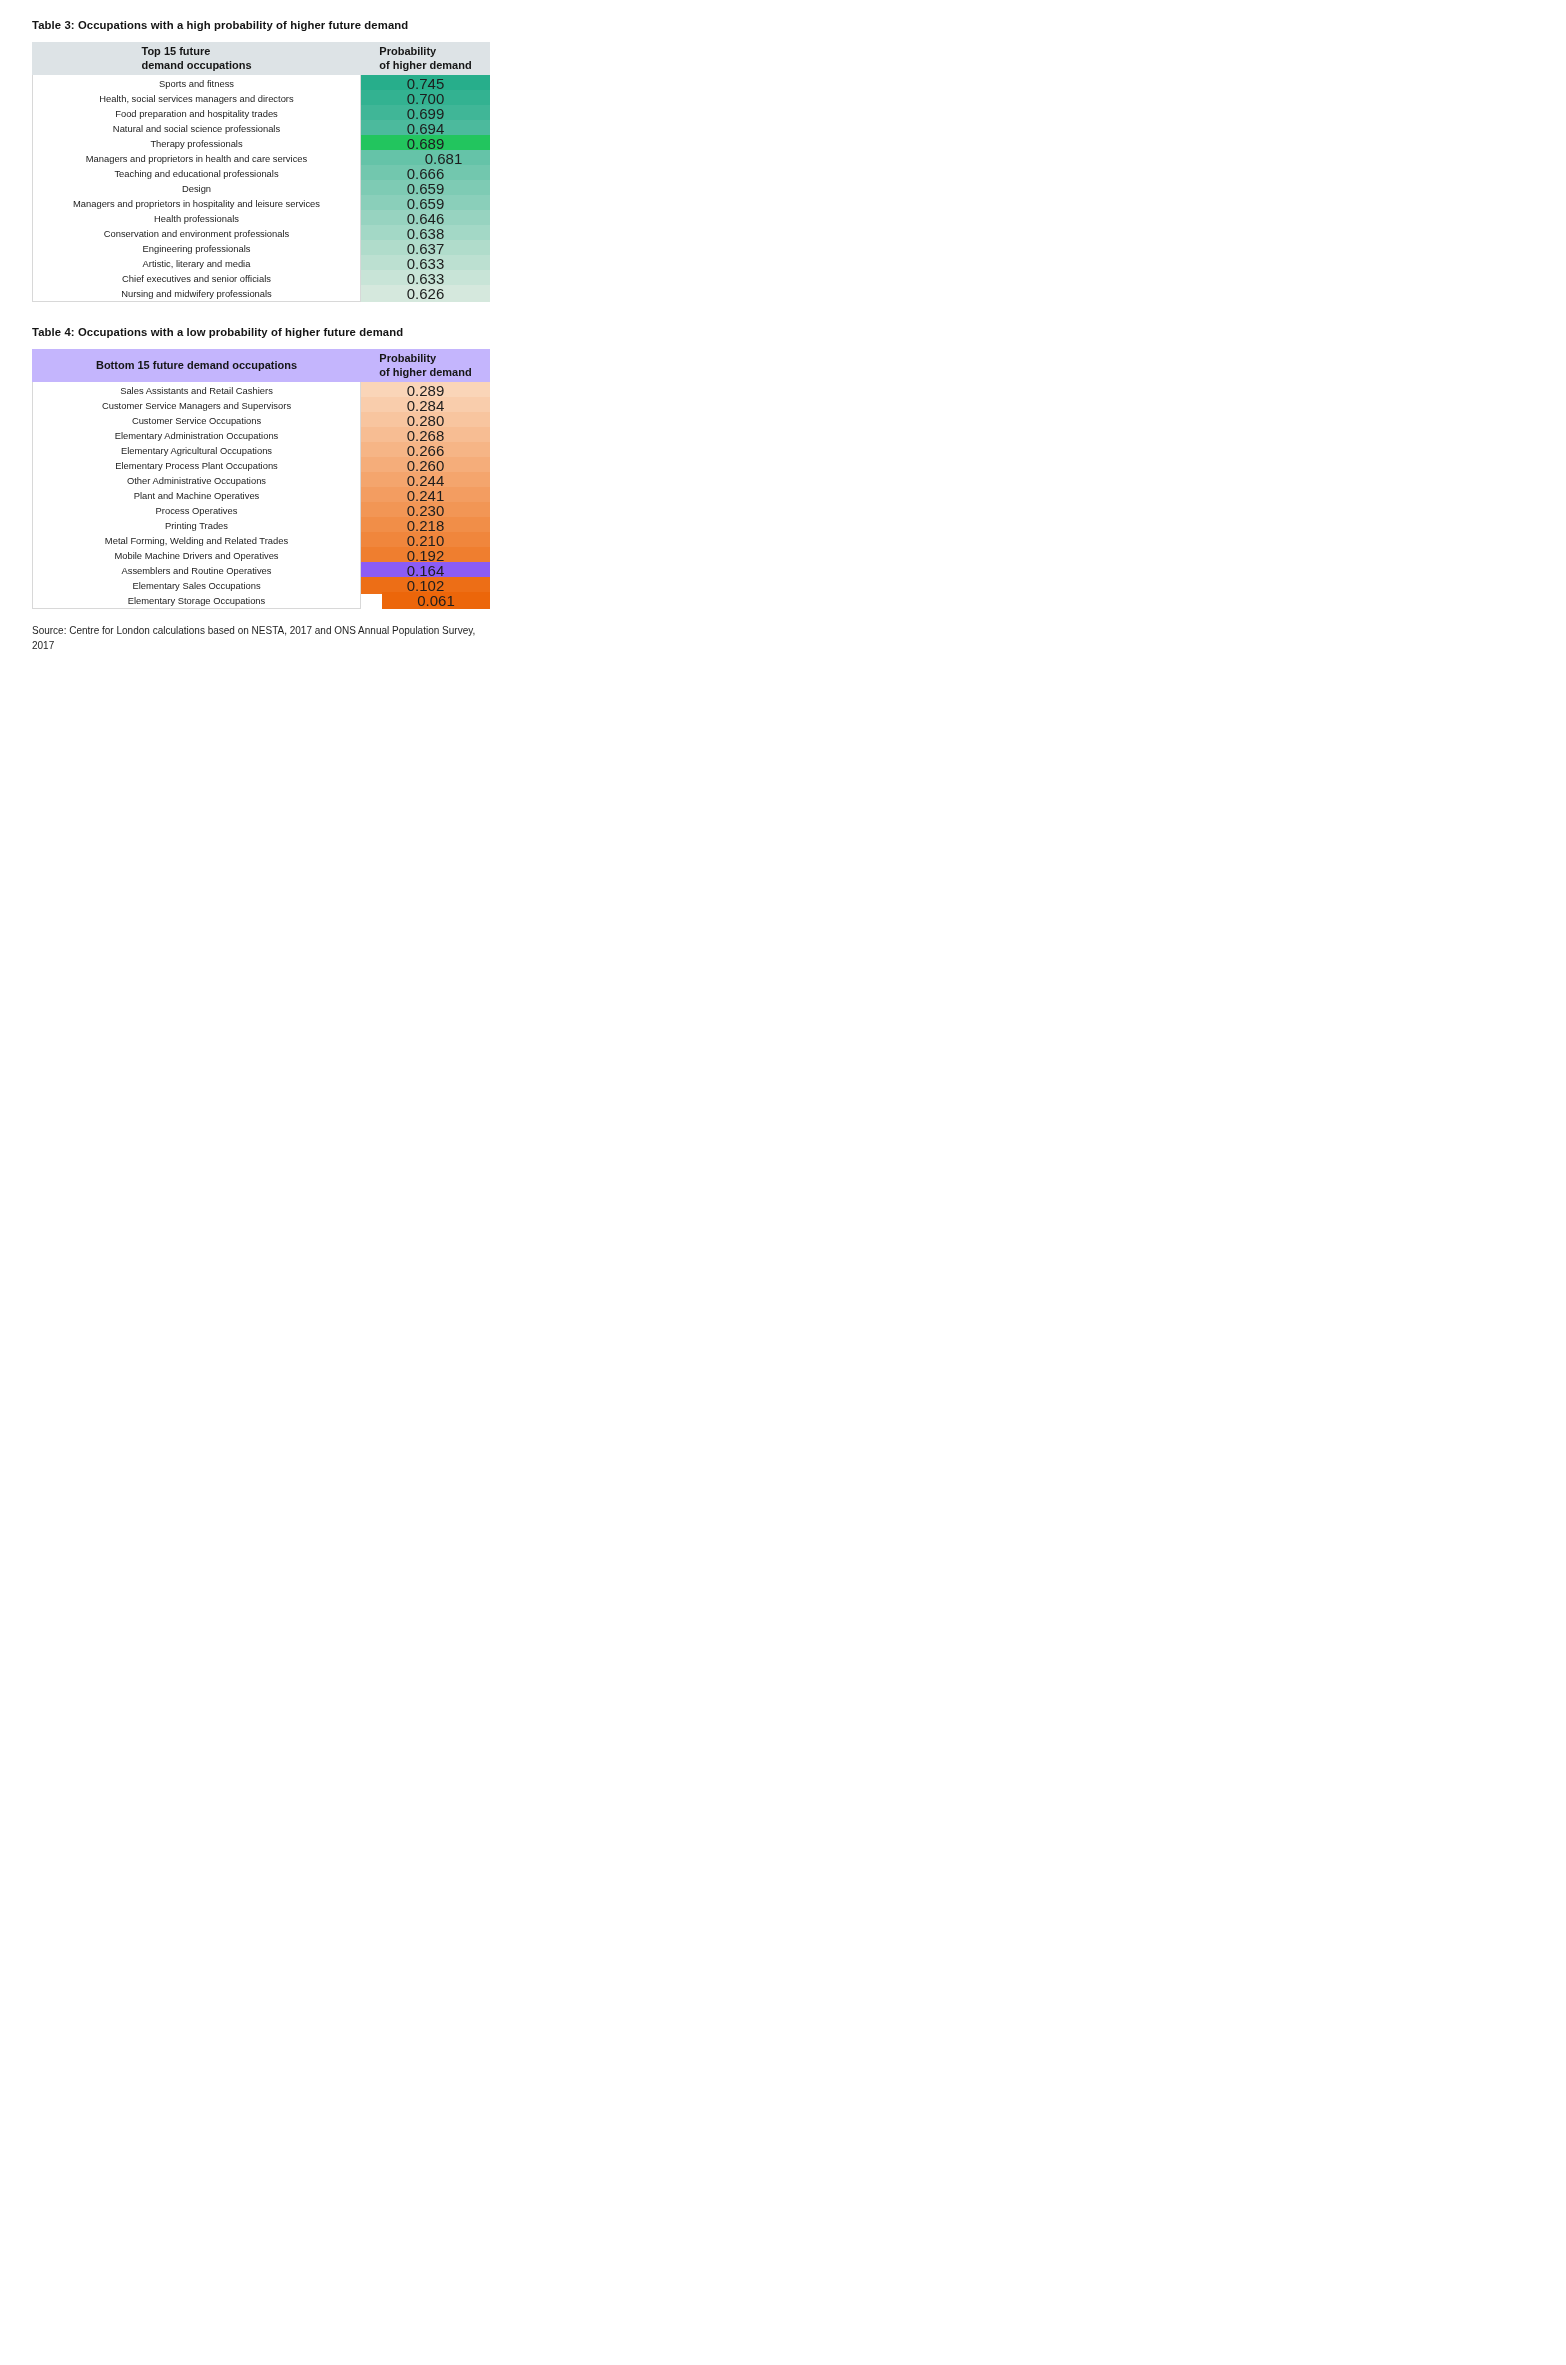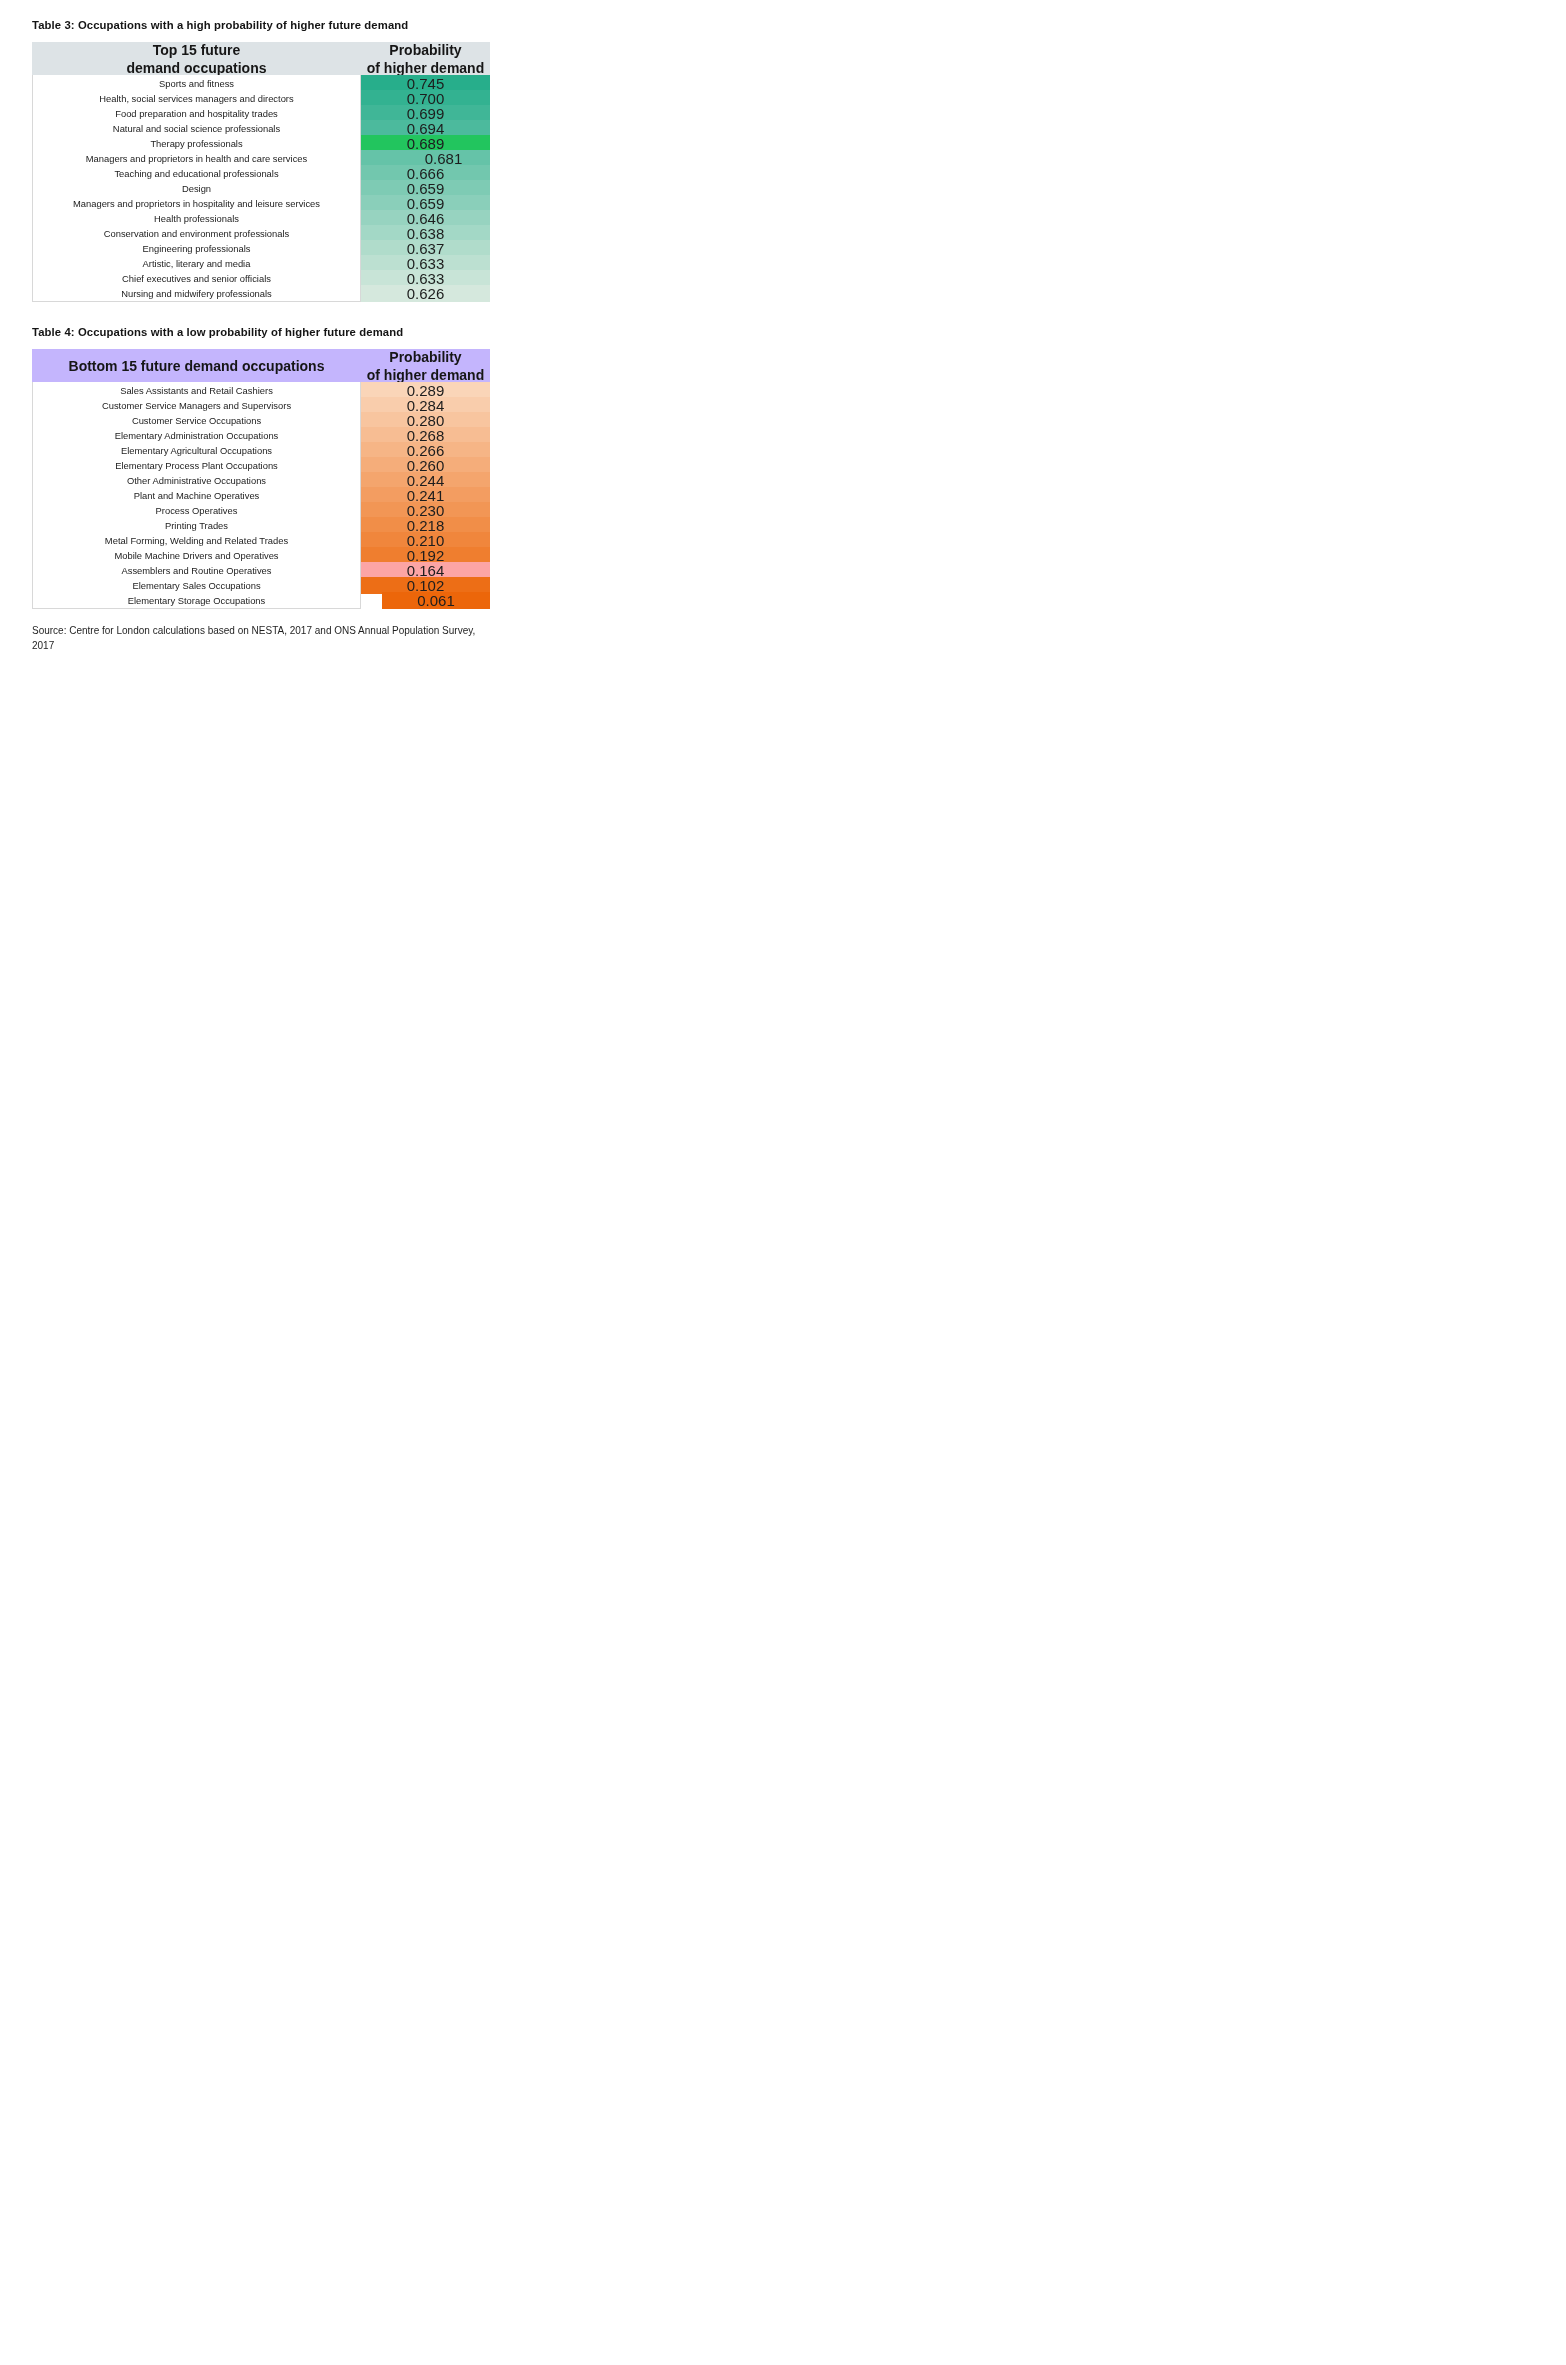--- a/index.html
+++ b/index.html
@@ -2,22 +2,22 @@
 <html style="font-size:8px"><head>
 <meta charset="utf-8">
 <style>
   html,body{margin:0;padding:0;background:#ffffff;}
   body{font-family:"Liberation Sans",sans-serif;color:#1c1c1c;}
   .page{width:522px;min-height:788px;box-sizing:border-box;padding:19px 32px 20px 32px;background:#fff;}
   .table-title{font-size:11.3px;font-weight:700;color:#141414;margin:0 0 11px 0;letter-spacing:0.1px;}
   .table-title.second{margin-top:26px;}
   .demand-table{width:100%;}
   .thead{display:grid;grid-template-columns:1fr 129px;height:33px;}
-  .th{display:flex;align-items:center;justify-content:center;text-align:center;
-      font-weight:700;font-size:14px;line-height:1.25;white-space:pre-line;color:#161616;}
+  .th{display:flex;align-items:center;justify-content:center;text-align:left;
+      font-weight:700;font-size:11px;line-height:1.25;white-space:pre-line;color:#161616;}
   .trow{display:grid;grid-template-columns:1fr 129px;height:15px;}
   .occ{background:#ffffff;box-sizing:border-box;
        border-left:1px solid #d8d8d8;border-right:1px solid #d8d8d8;border-bottom:1.5px solid #d8d8d8;
        display:flex;align-items:center;justify-content:center;text-align:center;
        font-size:9.4px;color:#1c1c1c;overflow:hidden;}
   .val{display:flex;align-items:center;justify-content:center;font-size:15px;color:#1d1d1d;}
   .source{margin-top:16.3px;font-size:10px;line-height:1.5;color:#1f1f1f;max-width:463px;}
 </style>
 </head>
 <body>
@@ -175,21 +175,21 @@
         <div class="val" style="background: rgb(240, 134, 60);">0.210</div>
       </div>
 
       <div class="trow">
         <div class="occ">Mobile Machine Drivers and Operatives</div>
         <div class="val" style="background: rgb(239, 126, 47);">0.192</div>
       </div>
 
       <div class="trow">
         <div class="occ">Assemblers and Routine Operatives</div>
-        <div class="val" style="background: #fca5a5;">0.164</div>
+        <div class="val" style="background: #8b5cf6;">0.164</div>
       </div>
 
       <div class="trow">
         <div class="occ">Elementary Sales Occupations</div>
         <div class="val" style="background: rgb(237, 110, 22);">0.102</div>
       </div>
 
       <div class="trow">
         <div class="occ">Elementary Storage Occupations</div>
         <div class="val" style="background: rgb(236, 102, 10); margin-left: 21px;">0.061</div>

